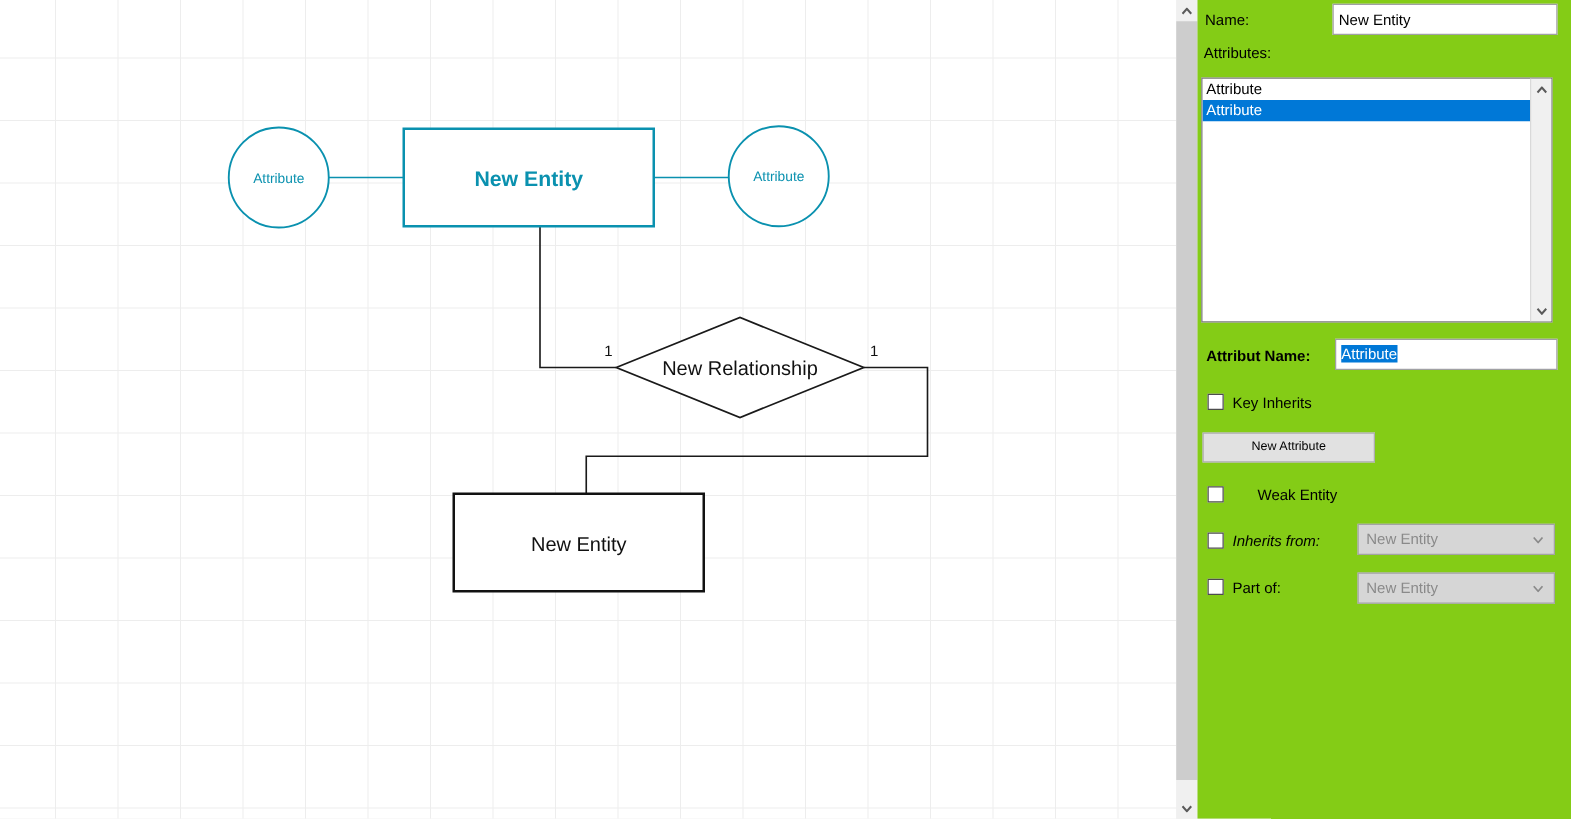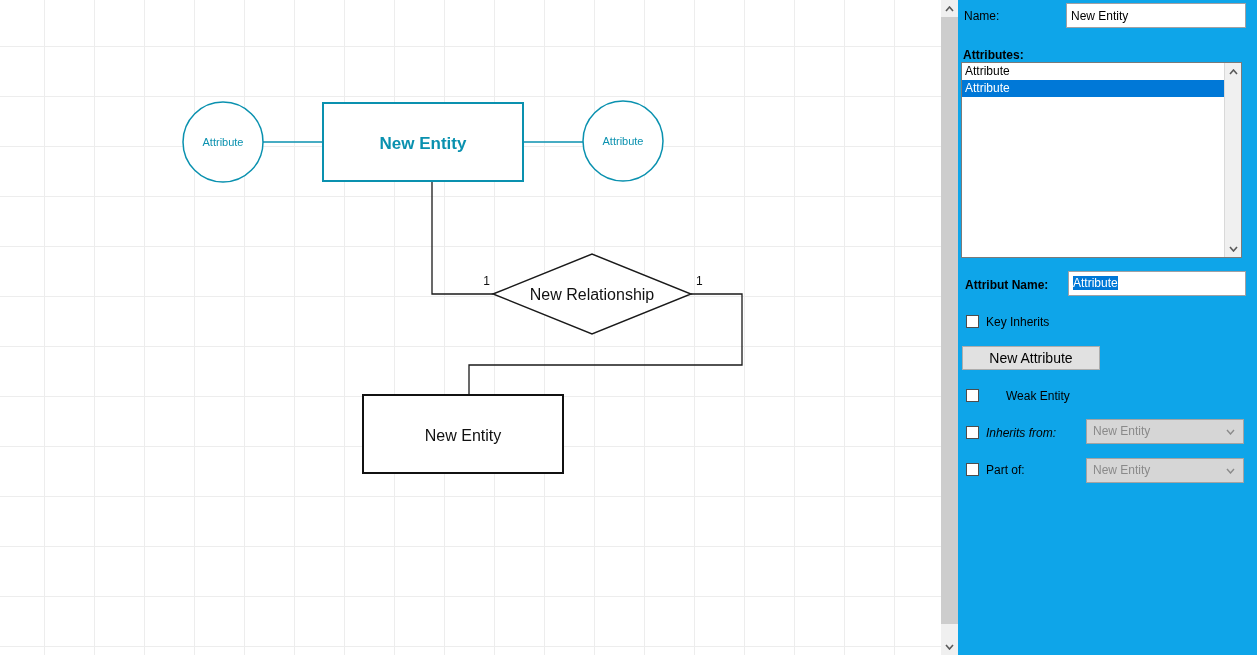--- a/index.html
+++ b/index.html
@@ -19,21 +19,21 @@
   .canvas svg { position:absolute; left:0; top:0; }
 
   
   .vscroll { position:absolute; left:941px; top:0; width:17px; height:655px; background:#f0f0f0; }
   .vscroll .btn { position:absolute; left:0; width:17px; height:17px; display:flex; align-items:center; justify-content:center; }
   .vscroll .btn.up { top:0; }
   .vscroll .btn.down { top:638px; }
   .vscroll .thumb { position:absolute; left:0; top:17px; width:17px; height:607px; background:#cdcdcd; }
 
   
-  .panel { position:absolute; left:958px; top:0; width:299px; height:655px; background:#0ea5e9; font-size:12px; color:#000;padding-left:20px; }
+  .panel { position:absolute; left:958px; top:0; width:299px; height:655px; background:#84cc16; font-size:12px; color:#000;padding-left:20px; }
   .panel .lbl { position:absolute; white-space:nowrap; }
 
   .txtinput {
     position:absolute; background:#fff; border:1px solid #a0a0a4;
     font-family:"Liberation Sans", sans-serif; font-size:12px; color:#000;
     padding:0 4px; line-height:23px;
   }
   input.txtinput { outline:none; }
 
   .listbox { position:absolute; left:3px; top:62px; width:281px; height:196px; background:#fff; border:1px solid #7a7a7a; }
@@ -44,21 +44,21 @@
   .lb-scroll .btn { position:absolute; left:0; width:16px; height:17px; display:flex; align-items:center; justify-content:center; }
   .lb-scroll .btn.up { top:0; }
   .lb-scroll .btn.down { bottom:0; }
 
   .sel-text { background:#0078d7; color:#fff; }
 
   .checkbox { position:absolute; width:13px; height:13px; background:#fff; border:1px solid #4d4d4d; }
 
   .pbutton {
     position:absolute; height:24px; background:#e1e1e1; border:1px solid #adadad;
-    font-family:"Liberation Sans", sans-serif; font-size:14px; color:#000;
+    font-family:"Liberation Sans", sans-serif; font-size:10px; color:#000;
     text-align:center; line-height:22px; cursor:default;
   }
 
   .combo {
     position:absolute; height:25px; background:#d6d6d6; border:1px solid #a3a3a3;
     color:#8a8a8a; font-size:12px; line-height:23px; padding-left:6px;
   }
   .combo .chev { position:absolute; right:8px; top:9px; }
 </style>
 </head>
@@ -105,21 +105,21 @@
         <polyline points="1,1 4.5,5 8,1" fill="none" stroke="#5a5a5a" stroke-width="1.6"></polyline>
       </svg>
     </div>
   </div>
 
   <div class="panel">
 
     <div class="lbl" style="left:6px; top:9px;">Name:</div>
     <input class="txtinput" style="left: 108px; top: 3px; width: 180px; height: 25px;" value="New Entity">
 
-    <div class="lbl" style="left:5px; top:48px;font-weight:bold;">Attributes:</div>
+    <div class="lbl" style="left:5px; top:35px;">Attributes:</div>
 
     <div class="listbox">
       <div class="rows">
         <div class="row">Attribute</div>
         <div class="row selected">Attribute</div>
       </div>
       <div class="lb-scroll">
         <div class="btn up">
           <svg width="9" height="6">
             <polyline points="1,5 4.5,1 8,5" fill="none" stroke="#5a5a5a" stroke-width="1.6"></polyline>

